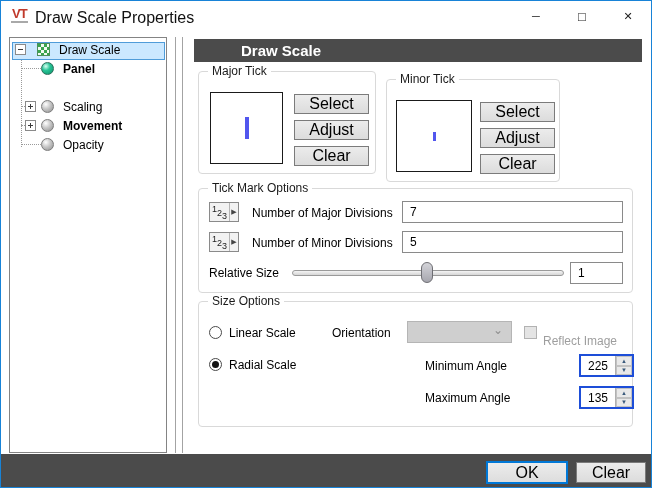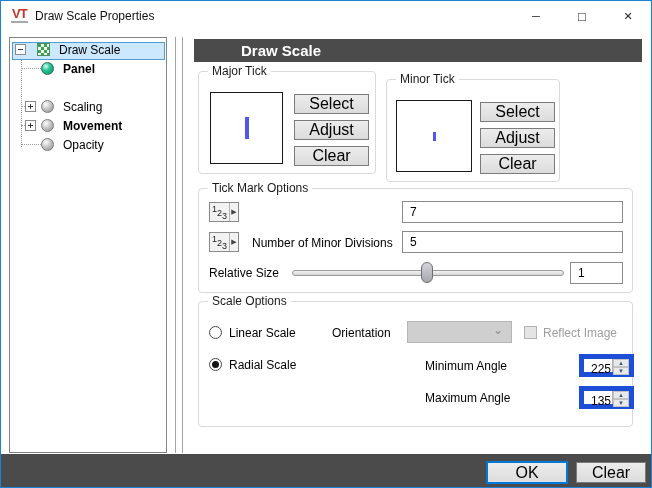--- a/index.html
+++ b/index.html
@@ -6,21 +6,21 @@
   #window{
     position:relative;width:652px;height:488px;box-sizing:border-box;
     border:1px solid #1883d7;background:#ffffff;
     font-family:"Liberation Sans","DejaVu Sans",sans-serif;font-size:12px;color:#000;
     overflow:hidden;
   }
   
   .titlebar{position:absolute;left:0;top:0;width:100%;height:30px;background:#fff;}
   .vt-logo{position:absolute;left:10px;top:6px;font-weight:bold;font-size:13px;color:#c0392b;
     letter-spacing:-1px;border-bottom:2px solid #a9a9a9;line-height:13px;padding:0 1px 1px 1px;}
-  .win-title{position:absolute;left:34px;top:8px;font-size:12px;color:#111;}
+  .win-title{position:absolute;left:34px;top:8px;font-size:16px;color:#111;}
   .win-controls{position:absolute;right:0;top:0;height:30px;display:flex;}
   .win-btn{width:46px;height:30px;display:flex;align-items:center;justify-content:center;
     font-size:11px;color:#222;}
   
   .tree-panel{position:absolute;left:8px;top:36px;width:158px;height:416px;background:#fff;
     border:1px solid #848484;box-sizing:border-box;}
   .tree-vline{position:absolute;left:11px;top:21px;height:88px;border-left:1px dotted #9a9a9a;}
   .tree-row{position:absolute;left:0;height:19px;display:flex;align-items:center;}
   .tree-stub{position:absolute;border-top:1px dotted #9a9a9a;top:9px;}
   .tree-label{margin-left:4px;white-space:nowrap;}
@@ -67,21 +67,21 @@
     background:linear-gradient(#d4d4d9,#a6a6ae);box-sizing:border-box;}
   
   .radio{position:absolute;width:13px;height:13px;border:1px solid #4a4a4a;border-radius:50%;
     background:#fff;box-sizing:border-box;}
   .radio.checked::after{content:"";position:absolute;left:2px;top:2px;width:7px;height:7px;
     border-radius:50%;background:#111;}
   .dropdown{position:absolute;background:#cfcfcf;border:1px solid #b5b5b5;box-sizing:border-box;}
   .dropdown .chev{position:absolute;right:8px;top:1px;color:#8f8f8f;font-size:12px;}
   .checkbox{position:absolute;width:13px;height:13px;background:#e4e4e4;border:1px solid #b2b2b2;box-sizing:border-box;}
   .disabled-label{color:#9e9e9e;}
-  .spinbox{position:absolute;width:55px;height:23px;border:5px solid #1d4ed8;background:#fff;
+  .spinbox{position:absolute;width:55px;height:23px;border:2px solid #1d4ed8;background:#fff;
     box-sizing:border-box;display:flex;}
   .spin-value{flex:1;padding-left:7px;line-height:21px;font-size:12px;}
   .spin-btns{width:16px;display:flex;flex-direction:column;border-left:1px solid #b0b0b0;}
   .spin-btn{flex:1;background:#e9e9e9;border:1px solid #c2c2c2;box-sizing:border-box;
     display:flex;align-items:center;justify-content:center;font-size:6px;color:#3a5a7c;line-height:1;}
   
   .footer{position:absolute;left:0;top:453px;width:100%;height:33px;background:#4b4b4b;}
   .ok-btn{left:486px;top:461px;width:80px;height:21px;background:linear-gradient(#ececec,#dddddd);
     border:1px solid #0078d7;box-shadow:0 0 0 1px #0078d7;line-height:19px;}
   .cancel-btn{left:575px;top:461px;width:70px;height:21px;line-height:19px;}
@@ -185,51 +185,52 @@
     <span class="group-label">Tick Mark Options</span>
 
     <div class="stepper-btn" style="left:10px;top:13px;">
       <span class="stepper-digits">
         <span class="d1">1</span>
           <span class="d2">2</span>
           <span class="d3">3</span>
       </span>
       <span class="stepper-arrow">▶</span>
     </div>
+    <span class="field-label" style="left:53px;top:17px;">Number of Major Divisions</span>
     <input class="text-input" style="left: 203px; top: 12px; width: 221px; height: 22px;" value="7">
 
     <div class="stepper-btn" style="left:10px;top:43px;">
       <span class="stepper-digits">
         <span class="d1">1</span>
           <span class="d2">2</span>
           <span class="d3">3</span>
       </span>
       <span class="stepper-arrow">▶</span>
     </div>
     <span class="field-label" style="left:53px;top:47px;">Number of Minor Divisions</span>
     <input class="text-input" style="left: 203px; top: 42px; width: 221px; height: 22px;" value="5">
 
     <span class="field-label" style="left:10px;top:77px;">Relative Size</span>
     <div class="slider-track" style="left:93px;top:81px;width:270px;"></div>
     <div class="slider-thumb" style="left:222px;top:73px;"></div>
     <input class="text-input" style="left: 371px; top: 73px; width: 53px; height: 22px;" value="1">
   </div>
 
   <div class="group" style="left:197px;top:300px;width:435px;height:126px;">
-    <span class="group-label">Scale Options</span>
+    <span class="group-label">Size Options</span>
 
     <div class="radio" style="left:10px;top:24px;"></div>
     <span class="field-label" style="left:30px;top:24px;">Linear Scale</span>
     <span class="field-label" style="left:133px;top:24px;">Orientation</span>
     <div class="dropdown" style="left:208px;top:19px;width:105px;height:22px;">
       <span></span>
       <span class="chev">⌄</span>
     </div>
     <div class="checkbox" style="left:325px;top:24px;"></div>
-    <span class="field-label disabled-label" style="left:344px;top:24px;">Reflect Image</span>
+    <span class="field-label disabled-label" style="left:344px;top:32px;">Reflect Image</span>
 
     <div class="radio checked" style="left:10px;top:56px;"></div>
     <span class="field-label" style="left:30px;top:56px;">Radial Scale</span>
     <span class="field-label" style="left:226px;top:57px;">Minimum Angle</span>
     <div class="spinbox" style="left:380px;top:52px;">
       <span class="spin-value">225</span>
       <span class="spin-btns">
         <span class="spin-btn">
             <span>▲</span>
           </span>

